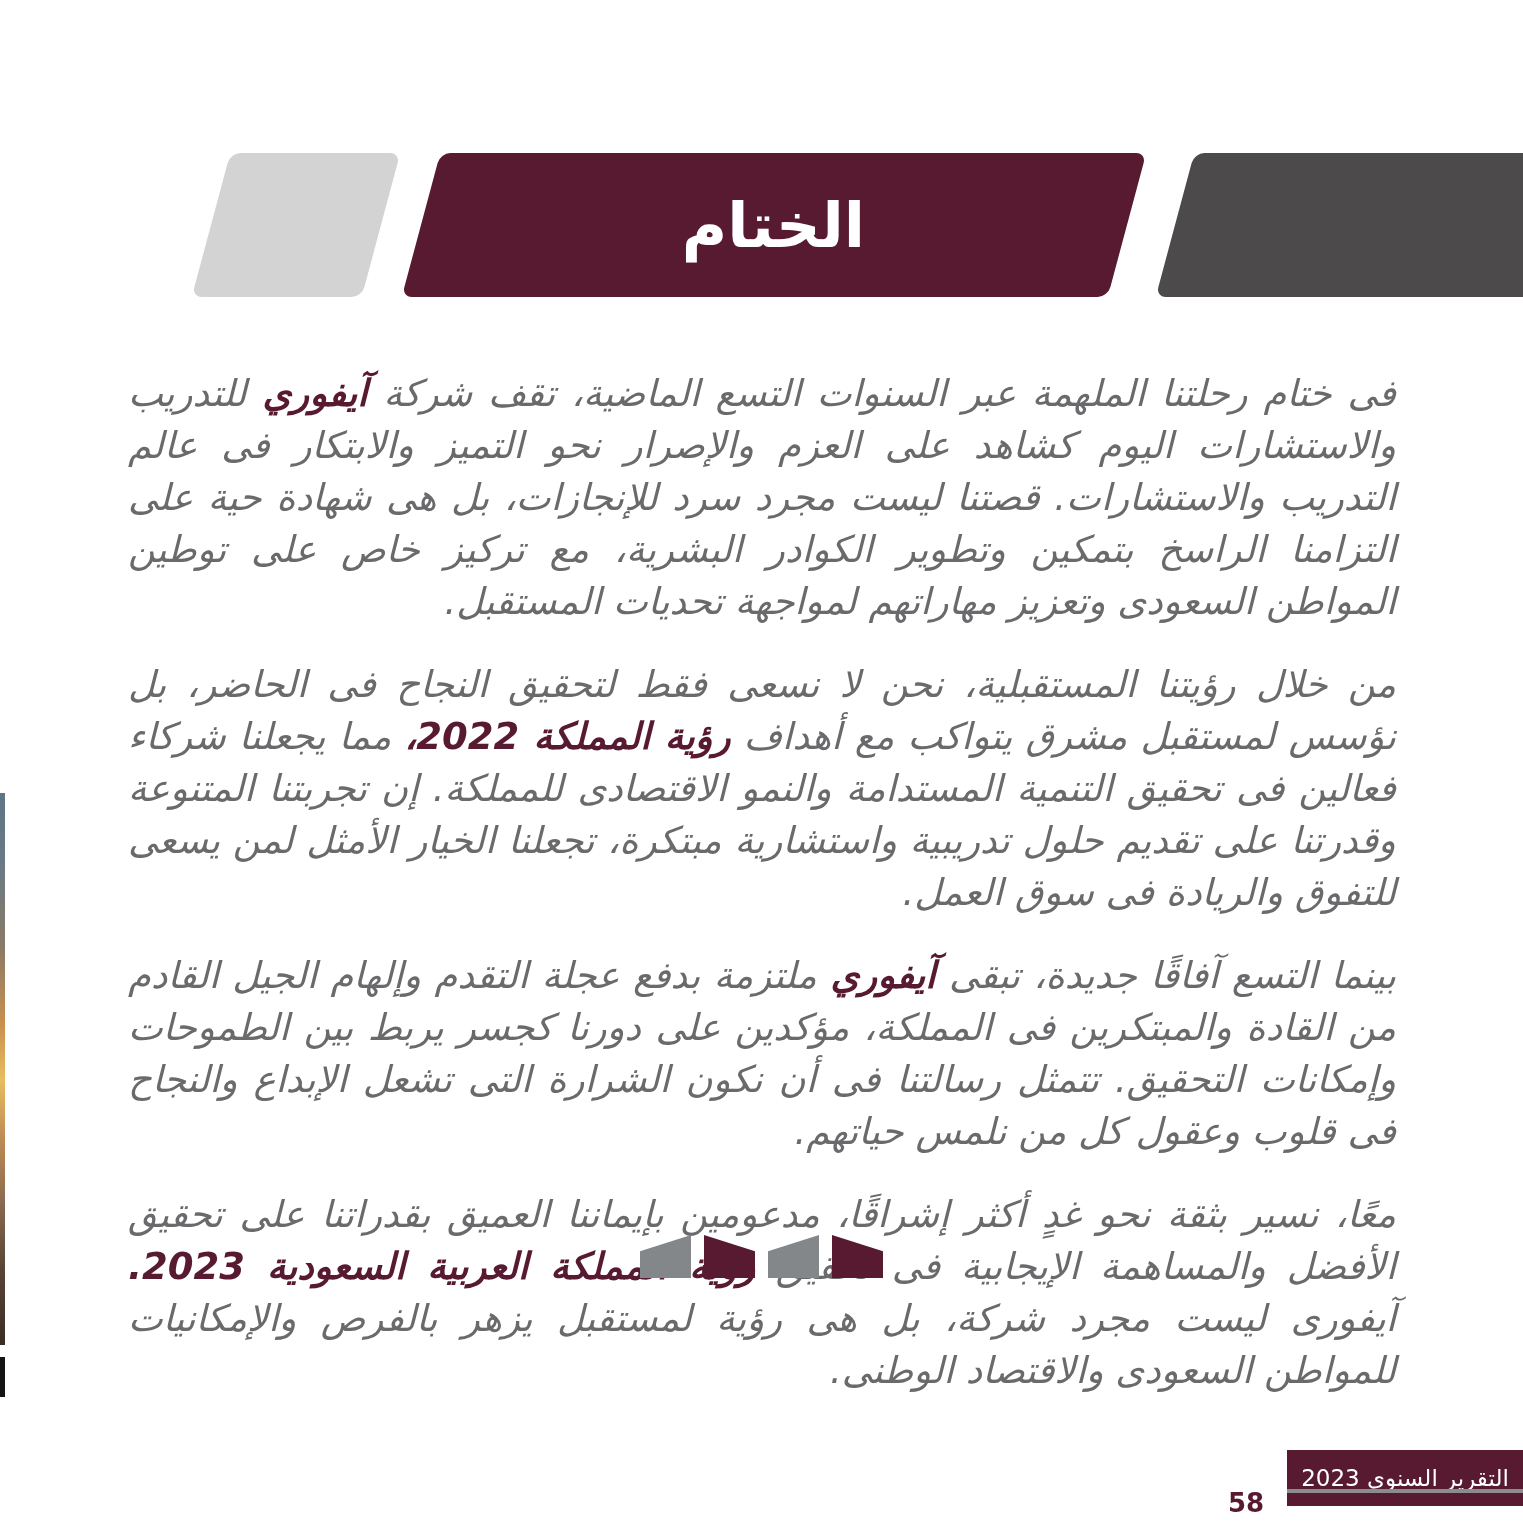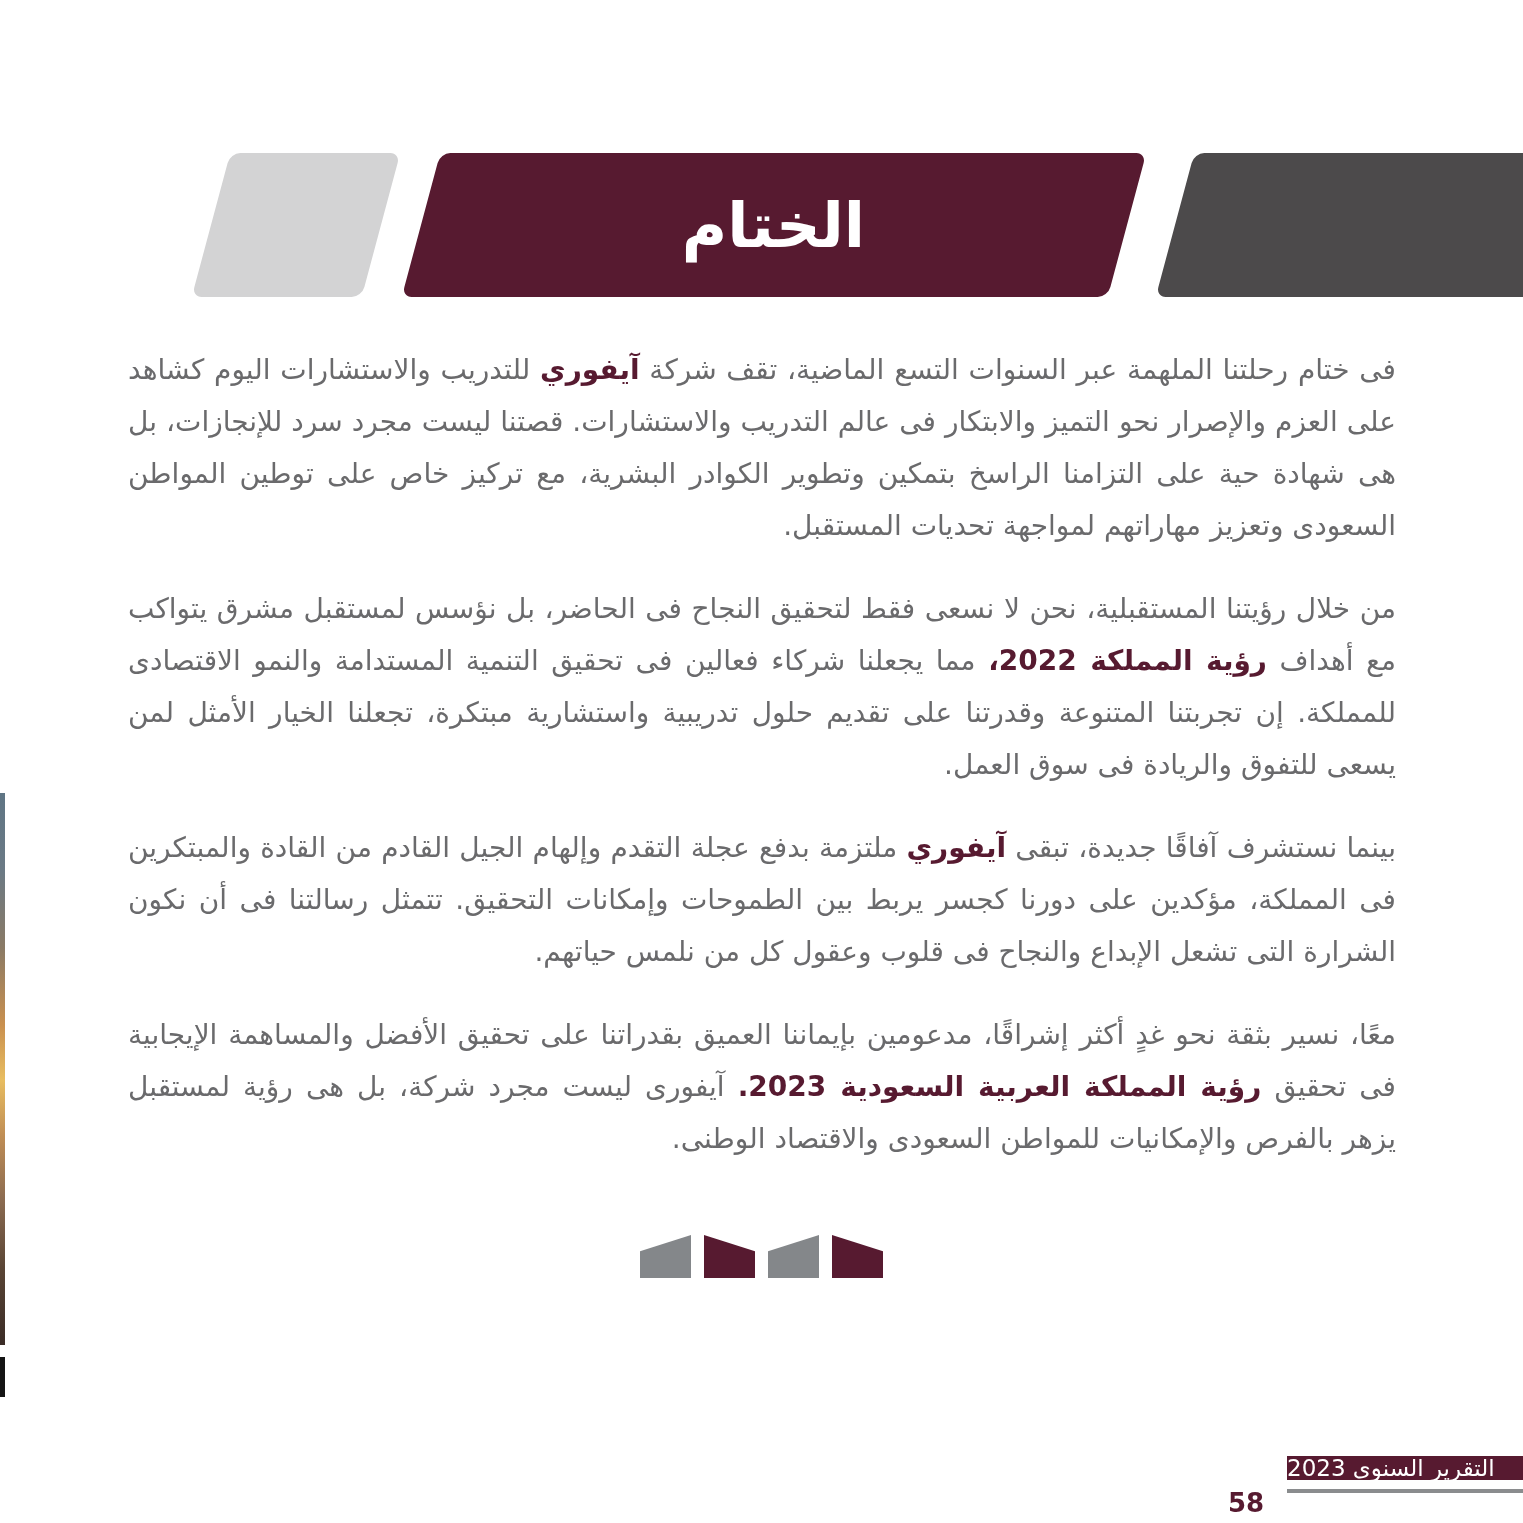--- a/index.html
+++ b/index.html
@@ -24,25 +24,25 @@
   }
   .hdr-dark { left:1175px; width:420px; background:#4C4A4B; border-radius:10px 0 0 10px; }
   .hdr-title {
     transform:skewX(15deg);
     color:#ffffff; font-size:62px; font-weight:700;
     direction:rtl; letter-spacing:1px;
   }
 
   
   .body-text {
-    position:absolute; top:344px; left:128px; right:127px;
+    position:absolute; top:368px; left:128px; right:127px;
     direction:rtl;
     color:#6A6A6C;
-    font-size:28px; line-height:52px;
-    text-align:justify; text-align-last:right;
+    font-size:37px; line-height:52px;
+    text-align:justify; text-align-last:right;font-style:italic;
   }
   .body-text p { margin:0 0 31px 0; }
   .brand-bold { color:#571A30; font-weight:700; }
 
   
   .decor-row {
     position:absolute; left:640px; top:1235px;
     display:flex; gap:13px;
   }
   .decor { width:51px; height:43px; }
@@ -56,25 +56,25 @@
       #5f7584 0%, #6b7a85 14%, #8a7a65 28%, #c9904f 42%,
       #e8bd60 52%, #c08e55 62%, #8a6a50 74%, #5a4535 86%, #3a2c26 100%);
   }
   .edge-strip-black {
     position:absolute; left:0; top:1357px; width:5px; height:40px;
     background:#141414;
   }
 
   
   .footer-bar {
-    position:absolute; left:1287px; right:0; top:1450px; height:24px;
+    position:absolute; left:1287px; right:0; top:1450px; height:56px;
     background:#571A30;
     color:#ffffff;
-    display:flex; align-items:center; justify-content:flex-end;
-    direction:rtl; font-size:23px;margin-top:6px;
+    display:flex; align-items:center; justify-content:center;
+    direction:rtl; font-size:23px;
   }
   .footer-shadow {
     position:absolute; left:1287px; right:0; top:1489px; height:4px;
     background:#8A8C8E;
   }
   .page-number {
     position:absolute; left:1228px; top:1454px;
     color:#571A30; font-weight:700; font-size:26px;margin-top:34px;
   }
 </style>
@@ -85,21 +85,21 @@
 
   <div class="hdr-shape hdr-light"></div>
   <div class="hdr-shape hdr-banner">
     <span class="hdr-title">الختام</span>
   </div>
   <div class="hdr-shape hdr-dark"></div>
 
   <div class="body-text">
       <p><span>فى ختام رحلتنا الملهمة عبر السنوات التسع الماضية، تقف شركة </span><span class="brand-bold">آيفوري</span><span> للتدريب والاستشارات اليوم كشاهد على العزم والإصرار نحو التميز والابتكار فى عالم التدريب والاستشارات. قصتنا ليست مجرد سرد للإنجازات، بل هى شهادة حية على التزامنا الراسخ بتمكين وتطوير الكوادر البشرية، مع تركيز خاص على توطين المواطن السعودى وتعزيز مهاراتهم لمواجهة تحديات المستقبل.</span></p>
       <p><span>من خلال رؤيتنا المستقبلية، نحن لا نسعى فقط لتحقيق النجاح فى الحاضر، بل نؤسس لمستقبل مشرق يتواكب مع أهداف </span><span class="brand-bold">رؤية المملكة 2022،</span><span> مما يجعلنا شركاء فعالين فى تحقيق التنمية المستدامة والنمو الاقتصادى للمملكة. إن تجربتنا المتنوعة وقدرتنا على تقديم حلول تدريبية واستشارية مبتكرة، تجعلنا الخيار الأمثل لمن يسعى للتفوق والريادة فى سوق العمل.</span></p>
-      <p><span>بينما نستشرف آفاقًا جديدة، تبقى </span><span class="brand-bold">آيفوري</span><span> ملتزمة بدفع عجلة التقدم وإلهام الجيل القادم من القادة والمبتكرين فى المملكة، مؤكدين على دورنا كجسر يربط بين الطموحات وإمكانات التحقيق. تتمثل رسالتنا فى أن نكون الشرارة التى تشعل الإبداع والنجاح فى قلوب وعقول كل من نلمس حياتهم.</span></p>
+      <p><span>بينما التسع آفاقًا جديدة، تبقى </span><span class="brand-bold">آيفوري</span><span> ملتزمة بدفع عجلة التقدم وإلهام الجيل القادم من القادة والمبتكرين فى المملكة، مؤكدين على دورنا كجسر يربط بين الطموحات وإمكانات التحقيق. تتمثل رسالتنا فى أن نكون الشرارة التى تشعل الإبداع والنجاح فى قلوب وعقول كل من نلمس حياتهم.</span></p>
       <p><span>معًا، نسير بثقة نحو غدٍ أكثر إشراقًا، مدعومين بإيماننا العميق بقدراتنا على تحقيق الأفضل والمساهمة الإيجابية فى تحقيق </span><span class="brand-bold">رؤية المملكة العربية السعودية 2023.</span><span> آيفورى ليست مجرد شركة، بل هى رؤية لمستقبل يزهر بالفرص والإمكانيات للمواطن السعودى والاقتصاد الوطنى.</span></p>
     </div>
 
   <div class="decor-row">
       <div class="decor decor-gray"></div>
       <div class="decor decor-maroon"></div>
       <div class="decor decor-gray"></div>
       <div class="decor decor-maroon"></div>
     </div>
 

